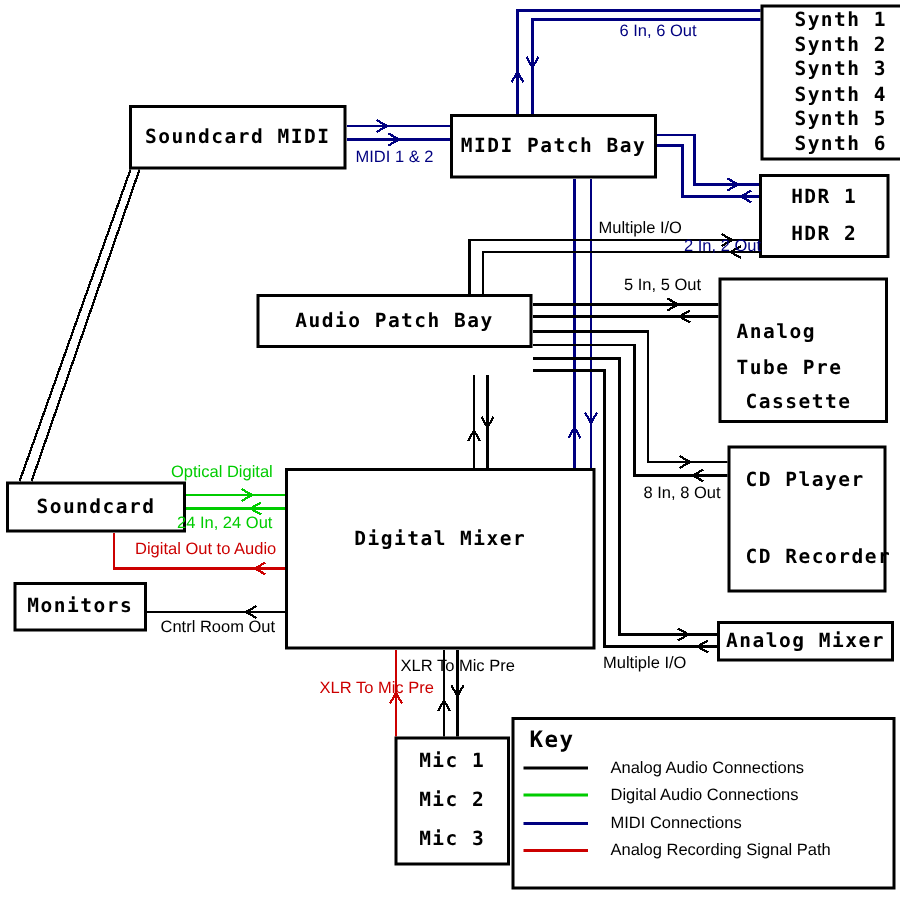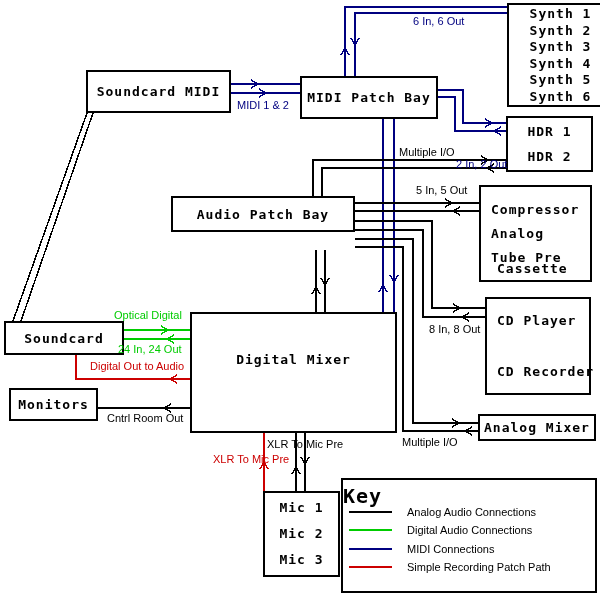--- a/index.html
+++ b/index.html
@@ -15,22 +15,22 @@
   .align-left{padding-left:10px;}
   [data-name="box-synth-rack"] .line{line-height:16.5px;}
   [data-name="box-hdr-rack"] .line{line-height:25px;}
   [data-name="box-outboard-rack"] .line{line-height:24px;}
   [data-name="box-recorder-rack"] .line{line-height:23.5px;}
   [data-name="box-mic-rack"] .line{line-height:26px;}
   [data-name="box-digital-mixer"]{justify-content:flex-start;padding-top:33px;}
   .edge-label{position:absolute;z-index:3;font-size:11px;line-height:11px;white-space:nowrap;}
   #key-box{position:absolute;left:341px;top:478px;width:256px;height:115px;z-index:2;
            background:#fff;border:2px solid #000;box-sizing:border-box;}
-  #key-title{font-family:"DejaVu Sans Mono",monospace;font-weight:bold;font-size:20px;
-             letter-spacing:1px;margin:4px 0 0 0;}
+  #key-title{font-family:"DejaVu Sans Mono",monospace;font-weight:bold;font-size:15px;
+             letter-spacing:1px;margin:4px 0 0 10px;}
   .key-row{position:absolute;left:6px;height:12px;display:flex;align-items:center;text-align:center;}
   .key-swatch{display:inline-block;width:43px;height:2px;margin-right:15px;background:#000;}
   .key-label{font-size:11px;line-height:11px;color:#000;white-space:nowrap;}
 </style>
 </head>
 <body>
 
 <div id="stage" data-name="studio-wiring-diagram">
   <svg id="wires" width="600" height="600" shape-rendering="crispEdges" data-name="connection-wires-layer">
       <polyline points="231,84 300,84" fill="none" stroke="#000080" stroke-width="1.5" data-name="edge-scard-midi-out-1"></polyline>
@@ -96,21 +96,21 @@
     <div class="key-row" style="top:44px" data-name="key-row-digital">
       <span class="key-swatch" data-name="digital-line-swatch" style="background: rgb(0, 204, 0);"></span>
       <span class="key-label" data-name="key-label">Digital Audio Connections</span>
     </div>
     <div class="key-row" style="top:63px" data-name="key-row-midi">
       <span class="key-swatch" data-name="midi-line-swatch" style="background: rgb(0, 0, 128);"></span>
       <span class="key-label" data-name="key-label">MIDI Connections</span>
     </div>
     <div class="key-row" style="top:81px" data-name="key-row-recording">
       <span class="key-swatch" data-name="recording-line-swatch" style="background: rgb(204, 0, 0);"></span>
-      <span class="key-label" data-name="key-label">Simple Recording Patch Path</span>
+      <span class="key-label" data-name="key-label">Analog Recording Signal Path</span>
     </div>
   </div>
 <div class="box align-center" data-name="box-soundcard-midi" style="left: 86px; top: 70px; width: 145px; height: 43px;">
       <div class="line" data-name="box-label">Soundcard MIDI</div>
     </div>
     <div class="box align-center" data-name="box-midi-patch-bay" style="left: 300px; top: 76px; width: 138px; height: 43px;">
       <div class="line" data-name="box-label">MIDI Patch Bay</div>
     </div>
     <div class="box align-center" data-name="box-synth-rack" style="left: 507px; top: 3px; width: 107px; height: 104px; justify-content: flex-end;">
       <div class="line" data-name="box-label">Synth 1</div>
@@ -121,21 +121,20 @@
       <div class="line" data-name="box-label">Synth 6</div>
     </div>
     <div class="box align-center" data-name="box-hdr-rack" style="left: 506px; top: 116px; width: 87px; height: 56px;">
       <div class="line" data-name="box-label">HDR 1</div>
       <div class="line" data-name="box-label">HDR 2</div>
     </div>
     <div class="box align-center" data-name="box-audio-patch-bay" style="left: 171px; top: 196px; width: 184px; height: 36px;">
       <div class="line" data-name="box-label">Audio Patch Bay</div>
     </div>
     <div class="box align-left" data-name="box-outboard-rack" style="left: 479px; top: 185px; width: 113px; height: 97px;">
-      <div class="line" data-name="box-label">Compressor</div>
       <div class="line" data-name="box-label">Analog</div>
       <div class="line" data-name="box-label">Tube Pre</div>
     </div>
     <div class="box align-center" data-name="box-soundcard" style="left: 4px; top: 321px; width: 120px; height: 34px;">
       <div class="line" data-name="box-label">Soundcard</div>
     </div>
     <div class="box align-center" data-name="box-digital-mixer" style="left: 190px; top: 312px; width: 207px; height: 121px;">
       <div class="line" data-name="box-label">Digital Mixer</div>
     </div>
     <div class="box align-left" data-name="box-recorder-rack" style="left: 485px; top: 297px; width: 106px; height: 98px; gap: 28px;">

